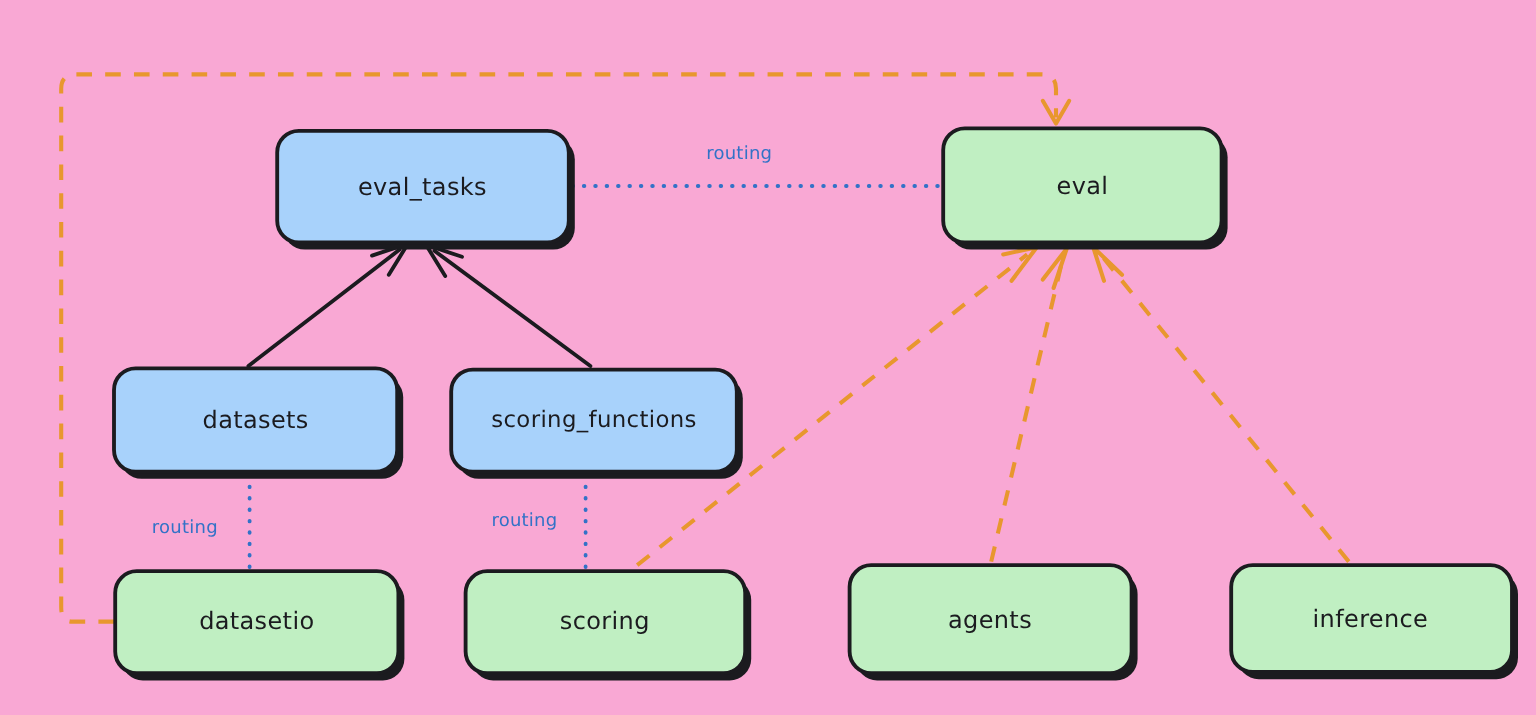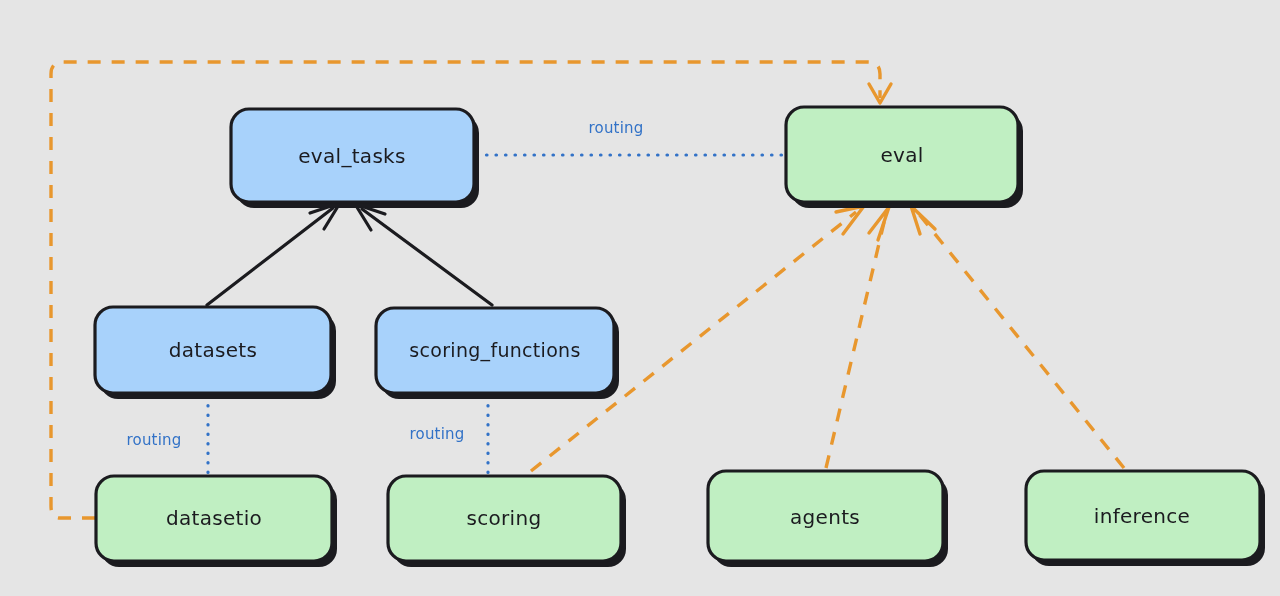--- a/index.html
+++ b/index.html
@@ -11,21 +11,21 @@
   body {
     width: 1280px;
     height: 596px;
     overflow: hidden;
     font-family: "DejaVu Sans", sans-serif;
   }
   #diagram-root {
     position: relative;
     width: 1280px;
     height: 596px;
-    background: #e5e5e5;
+    background: #f9a8d4;
   }
   svg.canvas {
     position: absolute;
     inset: 0;
     width: 1280px;
     height: 596px;
     display: block;
   }
   .node-label {
     font-family: "DejaVu Sans", sans-serif;

